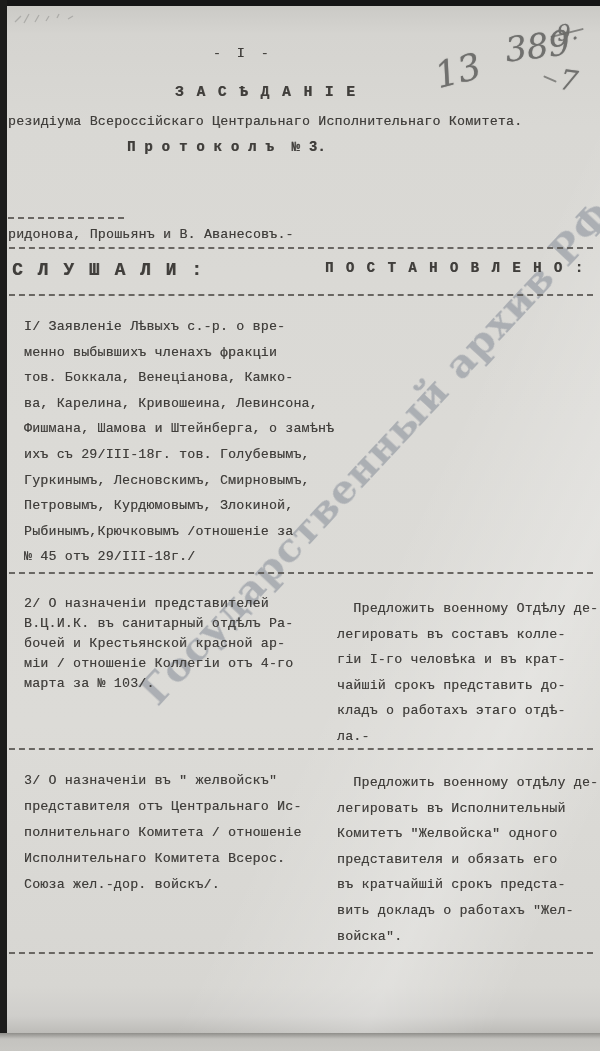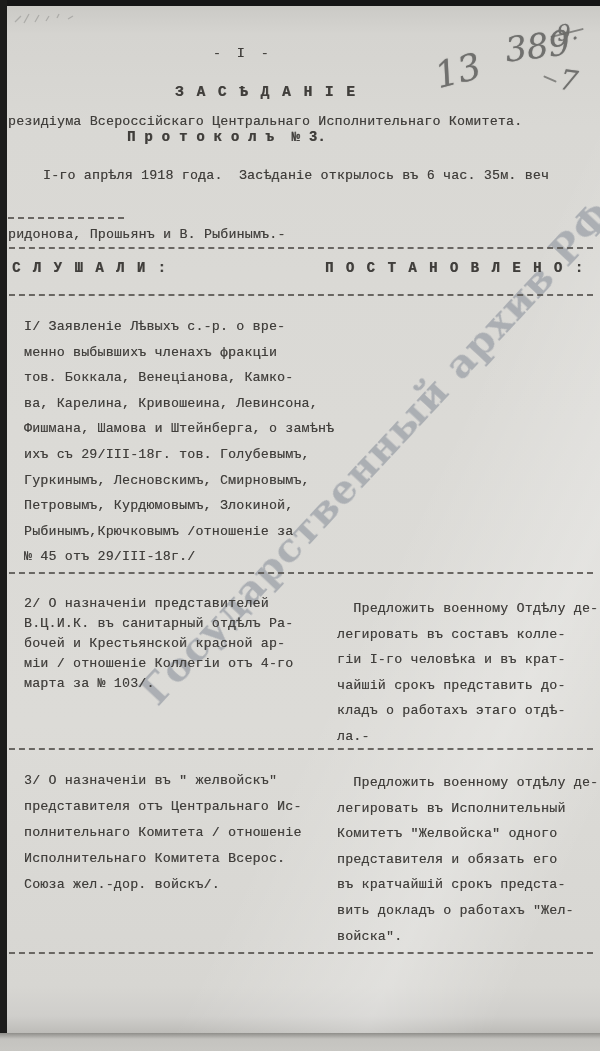--- a/index.html
+++ b/index.html
@@ -48,27 +48,26 @@
     <div class="pencil" style="left:498px;top:20px;font-size:34px;transform:rotate(-7deg);color:#84848ueq2;">389</div>
     <div class="pencil" style="left:550px;top:14px;font-size:22px;transform:rotate(-6deg);">9.</div>
     <div class="strike" style="left:543px;top:26px;width:34px;transform:rotate(-14deg);"></div>
     <div class="pencil" style="left:553px;top:58px;font-size:28px;transform:rotate(8deg);">7</div>
     <div class="strike" style="left:536px;top:72px;width:14px;transform:rotate(24deg);"></div>
 
     <div class="watermark">Государственный архив РФ</div>
 
     <div class="typed typed-bold" style="left:168px;top:78px;font-size:14.5px;letter-spacing:2px;">З А С Ѣ Д А Н І Е</div>
     <div class="typed" style="left:1px;top:108px;">резидіума Всероссійскаго Центральнаго Исполнительнаго Комитета.</div>
-    <div class="typed typed-bold" style="left:120px;top:123px;font-size:14px;text-align:right;">П р о т о к о л ъ  № 3.</div>
-    <div class="typed" style="left:36px;top:162px;">I-го апрѣля 1918 года.  Засѣданіе открылось въ 6 час. 35м. веч</div>
+    <div class="typed typed-bold" style="left:120px;top:133px;font-size:14px;text-align:right;">П р о т о к о л ъ  № 3.</div>
     <div class="rule" style="left:1px;top:211px;width:116px;"></div>
-    <div class="typed" style="left:1px;top:221px;">ридонова, Прошьянъ и В. Рыбинымъ.-</div>
+    <div class="typed" style="left:1px;top:221px;">ридонова, Прошьянъ и В. Аванесовъ.-</div>
 
     <div class="rule" style="left:2px;top:241px;width:584px;"></div>
-    <div class="typed typed-bold" style="left:5px;top:254px;font-size:14px;letter-spacing:2px;">С Л У Ш А Л И :</div>
+    <div class="typed typed-bold" style="left:5px;top:254px;font-size:18px;letter-spacing:2px;">С Л У Ш А Л И :</div>
     <div class="typed typed-bold" style="left:318px;top:254px;font-size:14px;letter-spacing:2px;">П О С Т А Н О В Л Е Н О :</div>
     <div class="rule" style="left:2px;top:288px;width:584px;"></div>
 
     <div class="typed typed-block" style="left:5px;top:308px;">I/ Заявленіе Лѣвыхъ с.-р. о вре-
 менно выбывшихъ членахъ фракціи
 тов. Боккала, Венеціанова, Камко-
 ва, Карелина, Кривошеина, Левинсона,
 Фишмана, Шамова и Штейнберга, о замѣнѣ
 ихъ съ 29/III-18г. тов. Голубевымъ,
 Гуркинымъ, Лесновскимъ, Смирновымъ,

